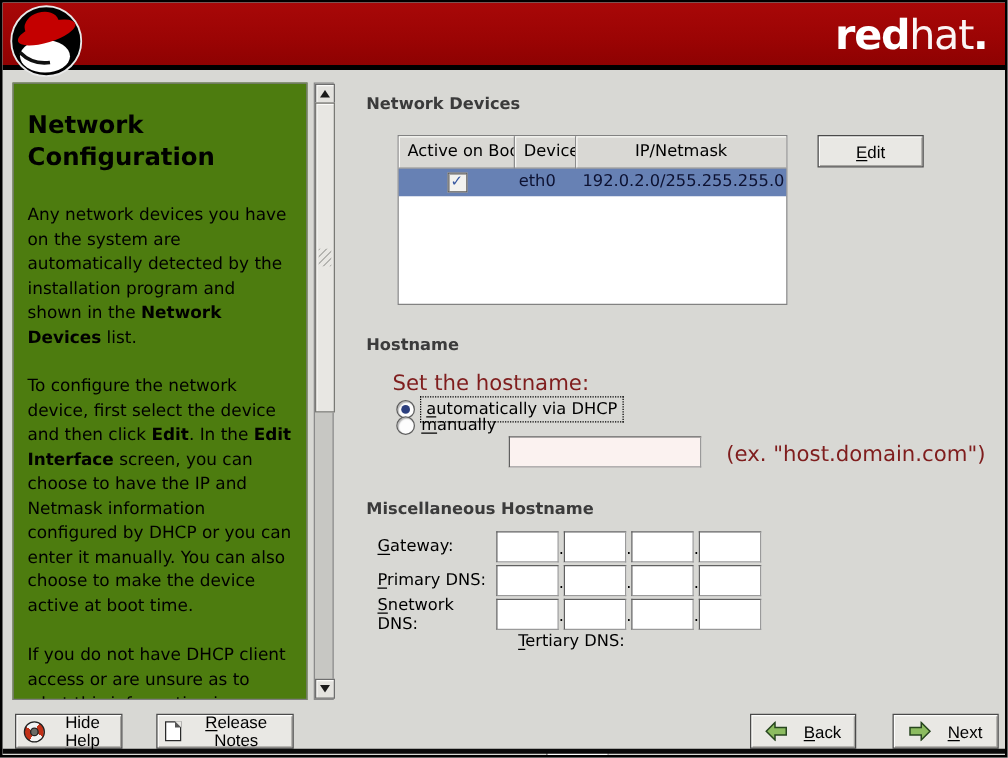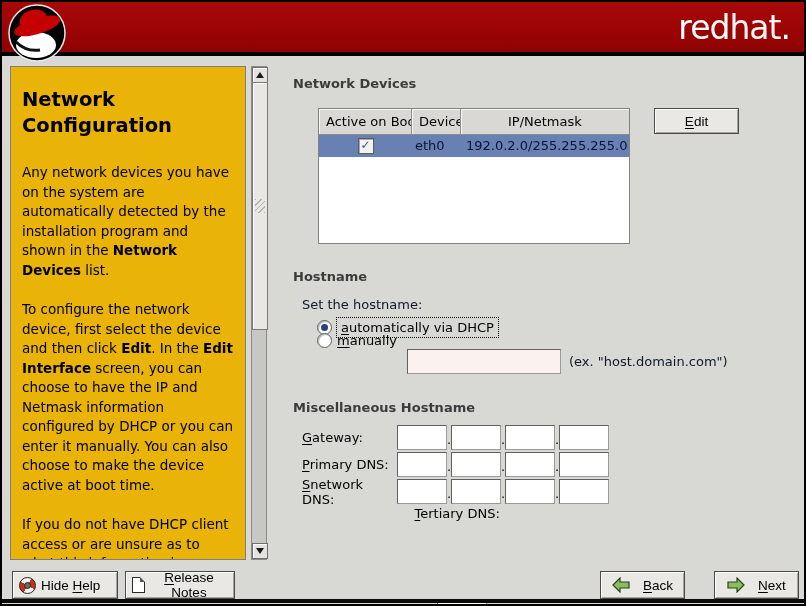--- a/index.html
+++ b/index.html
@@ -1,40 +1,40 @@
 <!DOCTYPE html>
 <html><head>
 <meta charset="utf-8">
 <style>
   html,body{margin:0;padding:0;background:#555;font-family:"DejaVu Sans","Liberation Sans",sans-serif;}
   #window{position:relative;width:806px;height:606px;background:#d8d8d4;border:2px solid #000;box-sizing:border-box;overflow:hidden;}
 
   
   .titlebar{position:absolute;left:0;top:0;right:0;height:50px;background:linear-gradient(180deg,#a80808 0%,#9c0404 55%,#8e0202 100%);border-bottom:4px solid #000;}
   .brand{position:absolute;right:14px;top:6px;color:#fff;font-size:33px;letter-spacing:-1px;}
-  .brand .b{font-weight:normal;text-align:center;}
+  .brand .b{font-weight:bold;text-align:center;}
   .brand .l{font-weight:normal;opacity:.96;}
   .logo{position:absolute;left:6px;top:2px;z-index:5;}
 
   
-  .help-panel{position:absolute;left:8px;top:64px;width:236px;height:494px;background:#eab308;border:1px solid #7d7d7d;box-sizing:border-box;overflow:hidden;padding:14px 11px 0 11px;color:#000;}
+  .help-panel{position:absolute;left:8px;top:64px;width:236px;height:494px;background:#4d7c0f;border:1px solid #7d7d7d;box-sizing:border-box;overflow:hidden;padding:14px 11px 0 11px;color:#000;}
   .help-panel h1{font-size:19.5px;line-height:26px;margin:6px 0 24px 0;font-weight:bold;}
   .help-panel p{font-size:13.5px;line-height:19.5px;margin:0 0 20px 0;}
   .scrollbar{position:absolute;left:249px;top:64px;width:16px;height:494px;background:#c7c7c3;border:1px solid #8a8a8a;box-sizing:border-box;}
   .sb-btn{position:absolute;left:0;width:14px;height:14px;background:#e4e3df;border:1px solid #6e6e6e;box-shadow:inset 1px 1px 0 #fbfbf9;display:flex;align-items:center;justify-content:center;}
   .sb-up{top:0;}
   .sb-down{bottom:0;}
   .tri-up{width:0;height:0;border-left:4px solid transparent;border-right:4px solid transparent;border-bottom:6px solid #1a1a1a;}
   .tri-down{width:0;height:0;border-left:4px solid transparent;border-right:4px solid transparent;border-top:6px solid #1a1a1a;}
   .sb-thumb{position:absolute;left:0;top:15px;width:14px;height:246px;background:#e8e7e3;border:1px solid #79797 5;border:1px solid #797975;box-shadow:inset 1px 1px 0 #fbfbf9;}
   .sb-grip{position:absolute;left:2px;right:2px;top:116px;height:14px;background:repeating-linear-gradient(135deg,#b4b4b0 0 1px,transparent 1px 4px);}
 
   
   .section-label{position:absolute;font-size:13px;font-weight:bold;color:#3b3b3b;}
-  .txt{font-size:13px;color:#0f172a;}
+  .txt{font-size:17px;color:#7f1d1d;margin-left:12px;}
   .btn{background:#e9e8e4;border:1px solid #4a4a4a;box-shadow:inset 1px 1px 0 #fdfdfc,inset -1px -1px 0 #a5a4a0;box-sizing:border-box;display:flex;align-items:center;justify-content:center;font-size:13.5px;color:#000;cursor:default;}
   u{text-decoration:underline;text-underline-offset:2px;text-decoration-thickness:1px;}
 
   
   .nd-table{position:absolute;left:316px;top:106px;width:312px;height:136px;background:#fff;border:1px solid #828282;box-sizing:border-box;display:flex;flex-direction:column;}
   .thead{display:flex;height:26px;flex:0 0 26px;}
   .th{background:#d9d8d4;border-right:1px solid #8c8c8c;border-bottom:1px solid #8c8c8c;box-shadow:inset 1px 1px 0 #f7f7f4;box-sizing:border-box;font-size:13px;line-height:25px;padding-left:7px;white-space:nowrap;overflow:hidden;}
   .th1{width:93px;}.th2{width:49px;}.th3{flex:1;border-right:none;padding-left:47px;}
   .trow{display:flex;height:22px;flex:0 0 22px;background:#6781b4;color:#0d1232;font-size:13px;line-height:22px;}
   .td1{width:93px;display:flex;align-items:center;justify-content:center;}
@@ -54,21 +54,21 @@
   .hint{position:absolute;left:567px;top:352px;white-space:nowrap;}
 
   
   .misc-row{position:absolute;left:300px;width:320px;height:25px;display:flex;align-items:center;}
   .misc-label{width:95px;font-size:13px;flex:0 0 95px;}
   .octet{width:50px;height:25px;background:#fff;border:1px solid #9a9a9a;border-top-color:#606060;border-left-color:#606060;box-sizing:border-box;font-size:13px;padding:0 3px;font-family:inherit;}
   .dot{width:4px;text-align:center;font-size:13px;align-self:flex-end;line-height:20px;}
 
   
   .foot-btn{position:absolute;top:569px;height:28px;gap:5px;padding:0 6px;}
-  .hide-help{left:10px;width:106px;justify-content:flex-start;}
+  .hide-help{left:10px;width:86px;justify-content:flex-start;}
   .release-notes{left:123px;width:110px;justify-content:flex-start;}
   .back-btn{left:598px;width:85px;gap:13px;}
   .next-btn{left:712px;width:85px;gap:13px;}
   .buoy{width:17px;height:17px;border-radius:50%;background:conic-gradient(from 30deg,#c23118 0 90deg,#f3f3f3 0 180deg,#c23118 0 270deg,#f3f3f3 0 360deg);border:1px solid #222;position:relative;flex:0 0 17px;box-sizing:border-box;}
   .buoy::after{content:"";position:absolute;left:4px;top:4px;width:7px;height:7px;border-radius:50%;background:#6b6b66;border:1px solid #222;box-sizing:border-box;}
   .doc{width:13px;height:16px;background:#fff;border:1px solid #2a2a2a;position:relative;flex:0 0 13px;box-sizing:border-box;}
   .doc::before{content:"";position:absolute;right:-1px;top:-1px;width:0;height:0;border-style:solid;border-width:0 5px 5px 0;border-color:#e9e8e4 #e9e8e4 #555 #fff;}
   .bottom-line{position:absolute;left:0;right:0;top:597px;height:4px;background:#0a0a0a;}
 </style>
 </head>

